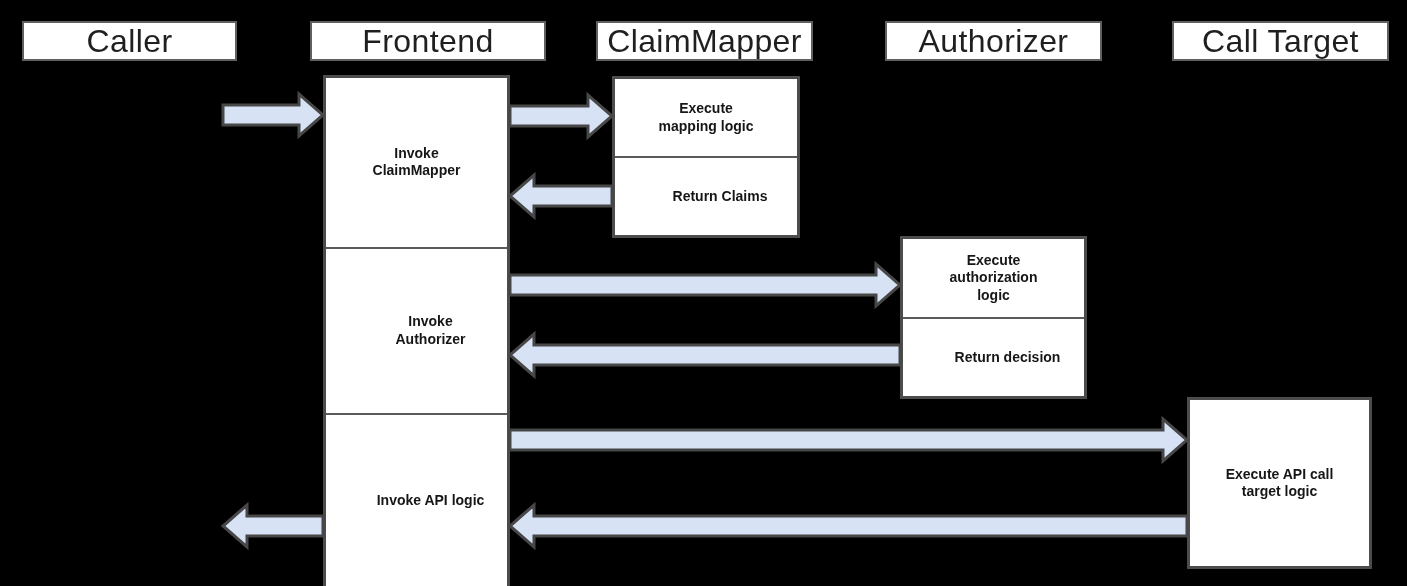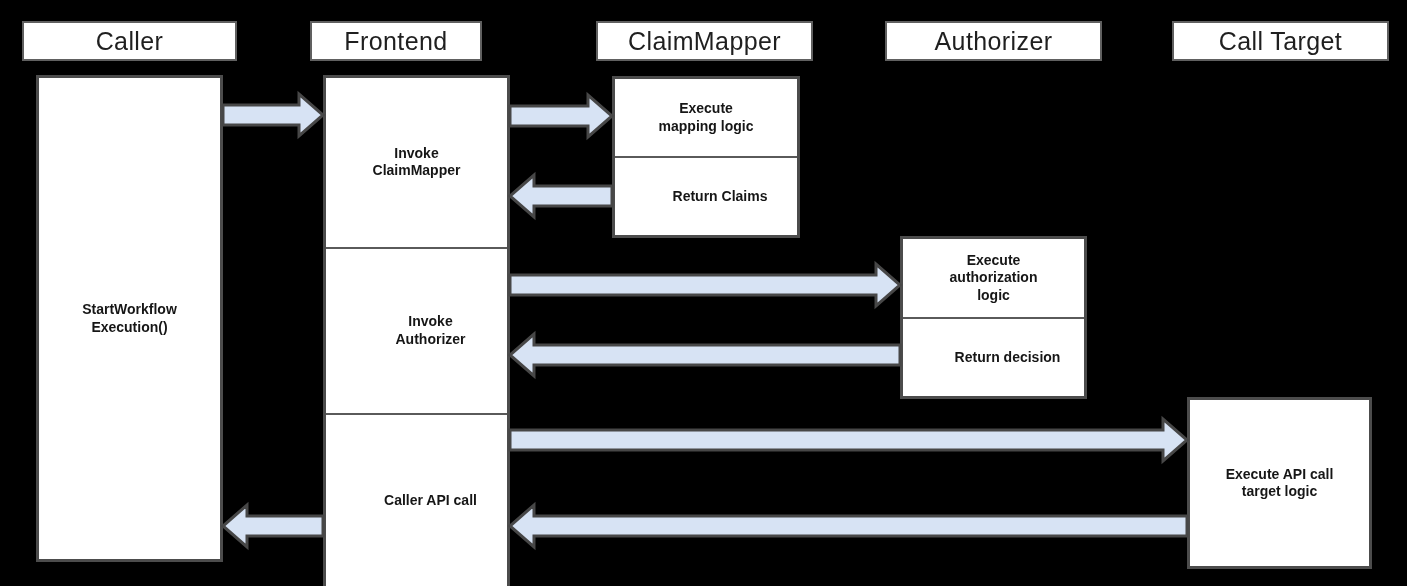--- a/index.html
+++ b/index.html
@@ -14,24 +14,24 @@
   }
   html,body{margin:0;padding:0;background:var(--background);}
   .canvas{
     position:relative;width:1407px;height:586px;background:var(--background);
     font-family:"Liberation Sans","DejaVu Sans",sans-serif;overflow:hidden;
   }
   .lane-header{
     position:absolute;top:21px;height:40px;background:var(--box-fill);
     border:2px solid var(--header-border);box-sizing:border-box;
     display:flex;align-items:center;justify-content:center;
-    font-size:25px;font-weight:400;letter-spacing:.4px;color:#1f1f1f;
+    font-size:32px;font-weight:400;letter-spacing:.4px;color:#1f1f1f;
   }
   .h-caller{left:22px;width:215px;}
-  .h-frontend{left:310px;width:172px;}
+  .h-frontend{left:310px;width:236px;}
   .h-claimmapper{left:596px;width:217px;}
   .h-authorizer{left:885px;width:217px;}
   .h-calltarget{left:1172px;width:217px;text-align:center;}
 
   .box,.stack{
     position:absolute;background:var(--box-fill);
     border:3px solid var(--box-border);box-sizing:border-box;
   }
   .cell{
     display:flex;align-items:center;justify-content:center;text-align:center;
@@ -70,31 +70,27 @@
   <div class="lane-header h-claimmapper">
     <span>ClaimMapper</span>
   </div>
   <div class="lane-header h-authorizer">
     <span>Authorizer</span>
   </div>
   <div class="lane-header h-calltarget">
     <span>Call Target</span>
   </div>
 
-  <div class="box b-caller cell">
-    <span>StartWorkflow
-Execution()</span>
-  </div>
 
   <div class="stack s-frontend">
     <div class="cell c1">Invoke
 ClaimMapper</div>
     <div class="cell c2">Invoke
 Authorizer</div>
-    <div class="cell c3">Caller API call</div>
+    <div class="cell c3">Invoke API logic</div>
   </div>
 
   <div class="stack s-claimmapper">
     <div class="cell">Execute
 mapping logic</div>
     <div class="cell">Return Claims</div>
   </div>
 
   <div class="stack s-authorizer">
     <div class="cell">Execute

